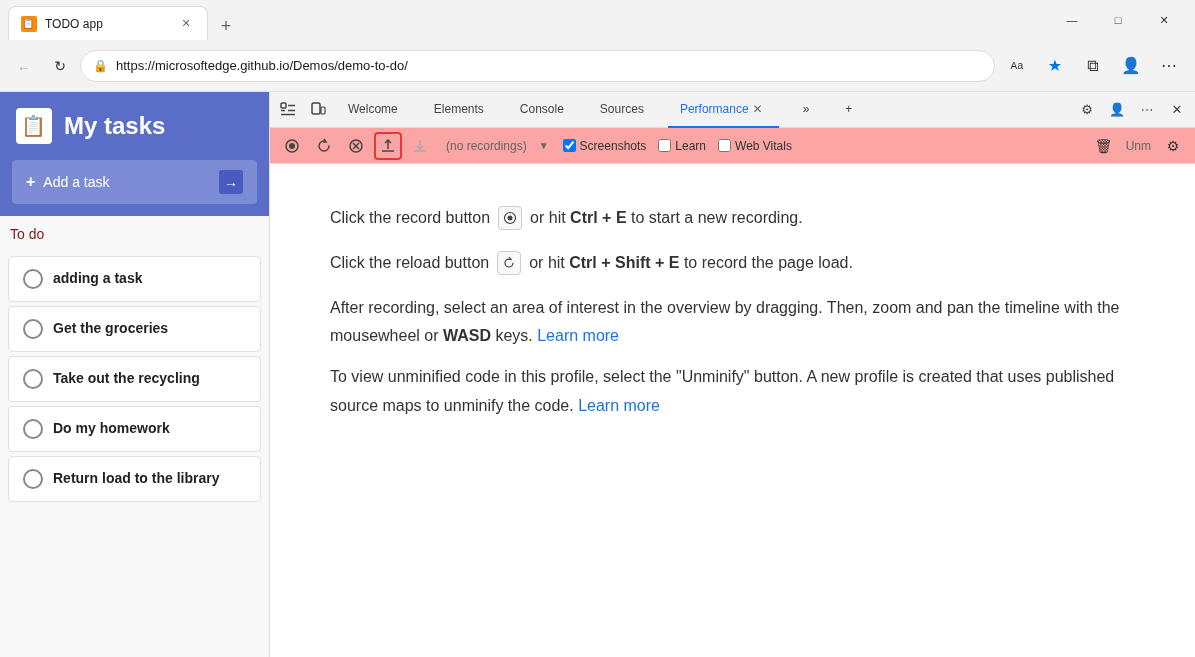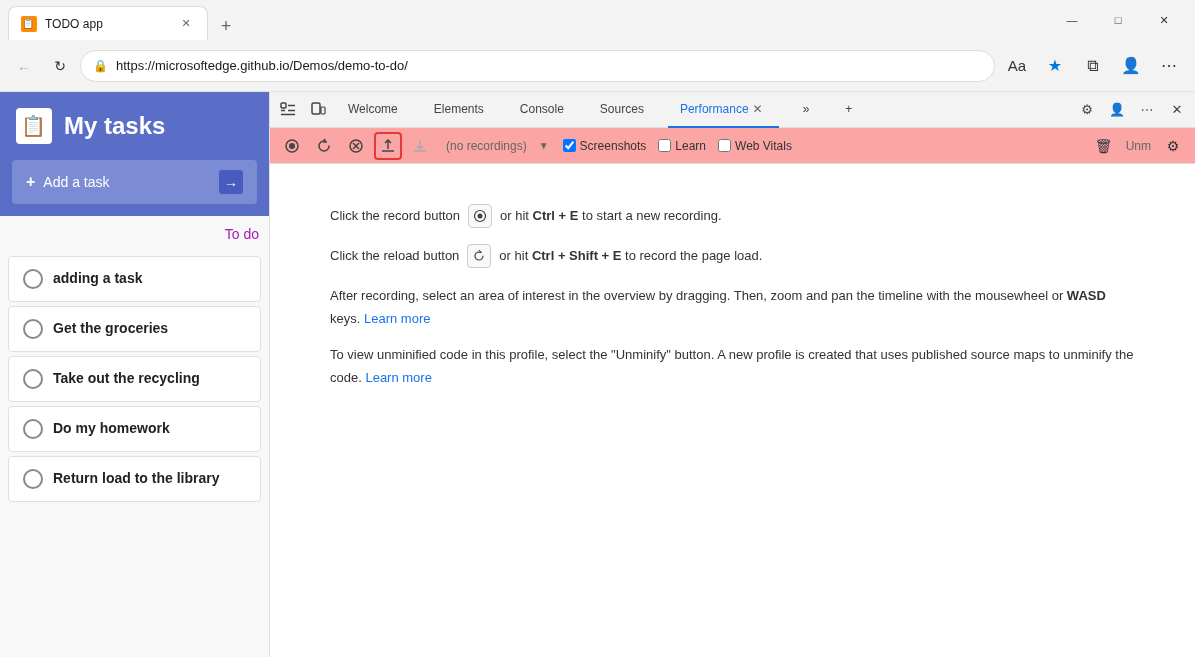--- a/index.html
+++ b/index.html
@@ -55,36 +55,36 @@
     .dropdown-arrow { font-size: 10px; color: #666; cursor: pointer; }
     .toolbar-checkbox { display: flex; align-items: center; gap: 4px; font-size: 12px; color: #333; cursor: pointer; }
     .toolbar-checkbox input { cursor: pointer; }
     .toolbar-trash { width: 28px; height: 28px; display: flex; align-items: center; justify-content: center; cursor: pointer; font-size: 14px; color: #333; }
     .toolbar-unm { font-size: 12px; color: #666; padding: 0 4px; }
     .toolbar-settings { width: 28px; height: 28px; display: flex; align-items: center; justify-content: center; cursor: pointer; font-size: 14px; color: #333; }
 
     
     .devtools-content { flex: 1; padding: 40px 60px; overflow-y: auto; background: white; }
     .inline-btn-img { display: inline-flex; width: 24px; height: 24px; border: 1px solid #ccc; border-radius: 4px; align-items: center; justify-content: center; font-size: 13px; background: #f8f8f8; }
-    .instruction-text { font-size: 13px; color: #333; line-height: 1.8; }
+    .instruction-text { font-size: 16px; color: #333; line-height: 1.8; }
     .instruction-text strong { font-weight: 700; }
     .instruction-text a { color: #1a73e8; text-decoration: none; }
     .instruction-row { display: flex; align-items: center; gap: 8px; margin-bottom: 16px; font-size: 13px; color: #333; }
     .instruction-para { font-size: 13px; color: #333; line-height: 1.7; margin-bottom: 12px; }
 
     
     .todo-header { background: #5b6ec7; padding: 16px; display: flex; align-items: center; gap: 12px; }
     .todo-icon { width: 36px; height: 36px; background: white; border-radius: 4px; display: flex; align-items: center; justify-content: center; font-size: 20px; }
     .todo-title { font-size: 24px; font-weight: 700; color: white; }
     .todo-add-section { background: #5b6ec7; padding: 0 12px 12px; }
     .todo-add-btn { background: #7b8cd4; border: none; border-radius: 4px; padding: 10px 14px; display: flex; align-items: center; gap: 8px; cursor: pointer; width: 100%; color: white; font-size: 14px; }
     .todo-add-btn .plus { font-size: 16px; font-weight: bold; }
     .todo-add-arrow { margin-left: auto; background: #4a5bbf; border-radius: 3px; width: 24px; height: 24px; display: flex; align-items: center; justify-content: center; color: white; font-size: 14px; }
     .todo-body { flex: 1; background: #f8f8f8; overflow-y: auto; }
-    .todo-section-label { text-align: right; padding: 10px; font-size: 14px; color: #a21caf; }
+    .todo-section-label { text-align: left; padding: 10px; font-size: 14px; color: #7f1d1d; }
     .todo-item { background: white; border: 1px solid #e0e0e0; margin: 4px 8px; border-radius: 4px; padding: 12px 14px; display: flex; align-items: center; gap: 10px; cursor: pointer; font-weight: bold; }
     .todo-checkbox { width: 20px; height: 20px; border: 2px solid #888; border-radius: 50%; flex-shrink: 0; }
     .todo-item-text { font-size: 14px; color: #222; line-height: 1.4; }
   </style>
 </head>
 <body>
 
 <div class="browser-window">
 
   <div class="title-bar">
@@ -106,21 +106,21 @@
   </div>
 
   <div class="nav-bar">
     <button class="nav-btn disabled">←</button>
     <button class="nav-btn">↻</button>
     <div class="address-bar">
       <span class="address-lock">🔒</span>
       <span class="address-text">https://microsoftedge.github.io/Demos/demo-to-do/</span>
     </div>
     <div class="nav-actions">
-      <div class="nav-action-btn" style="font-size:15px;">Aa</div>
+      <div class="nav-action-btn" style="font-size:11px;font-family:Liberation Mono, monospace;">Aa</div>
       <div class="nav-action-btn favorite">★</div>
       <div class="nav-action-btn">⧉</div>
       <div class="nav-action-btn">👤</div>
       <div class="nav-action-btn">⋯</div>
     </div>
   </div>
 
   <div class="devtools-container">
 
     <div class="todo-panel">

